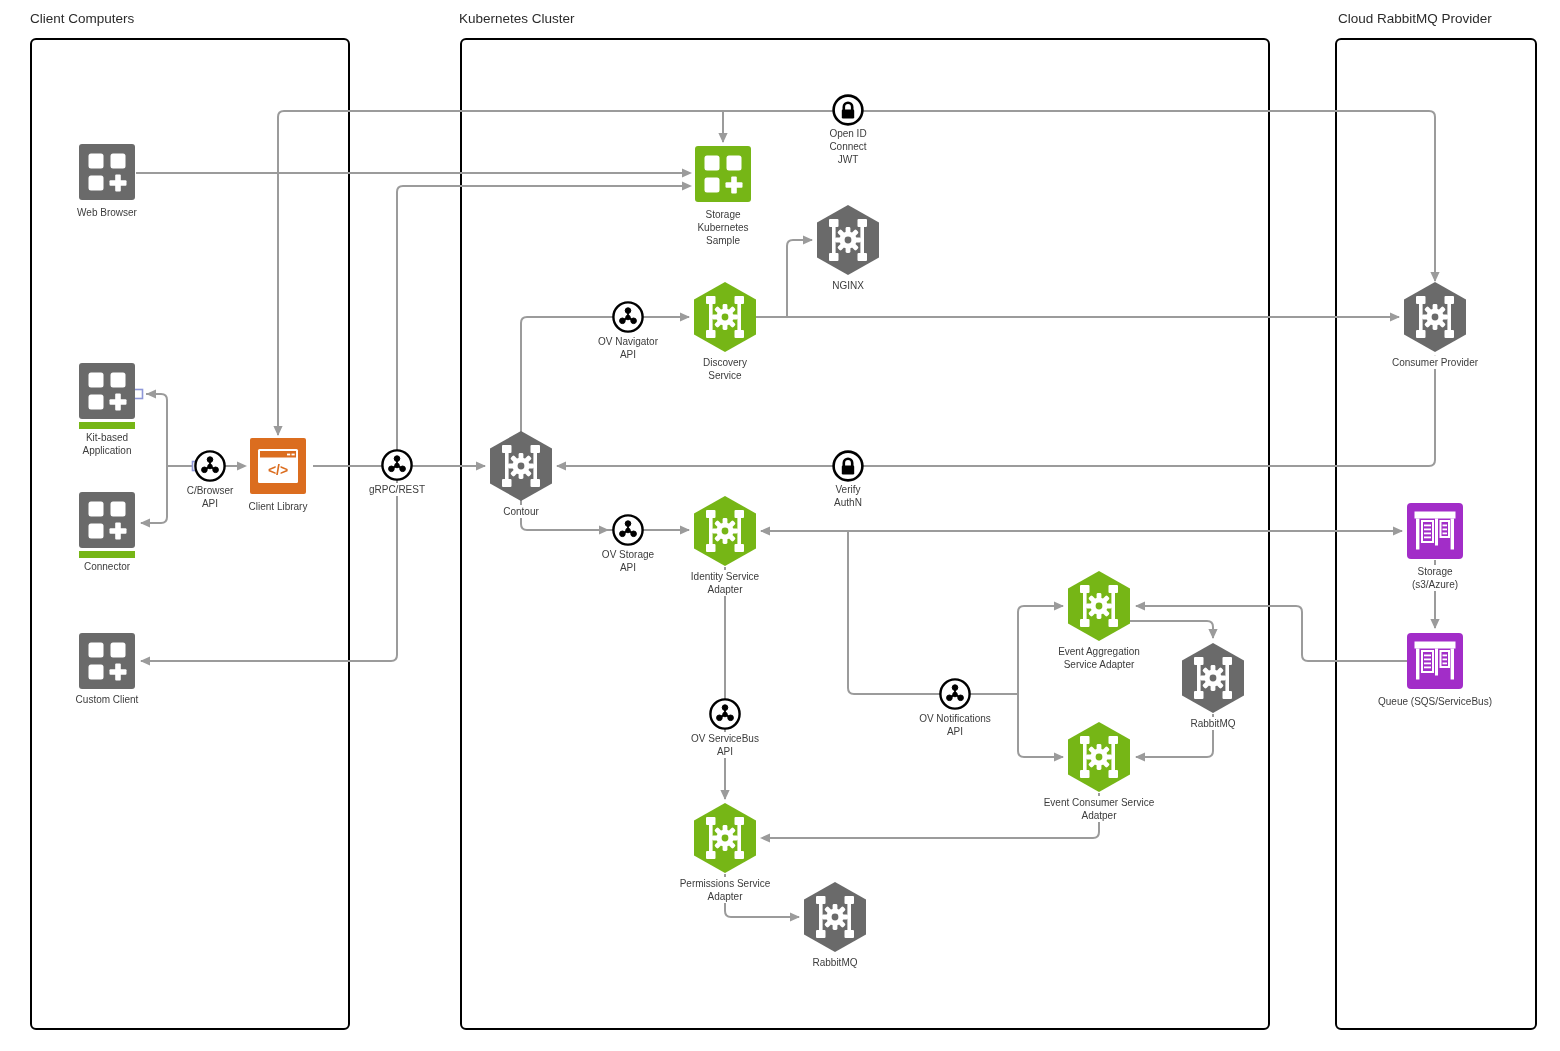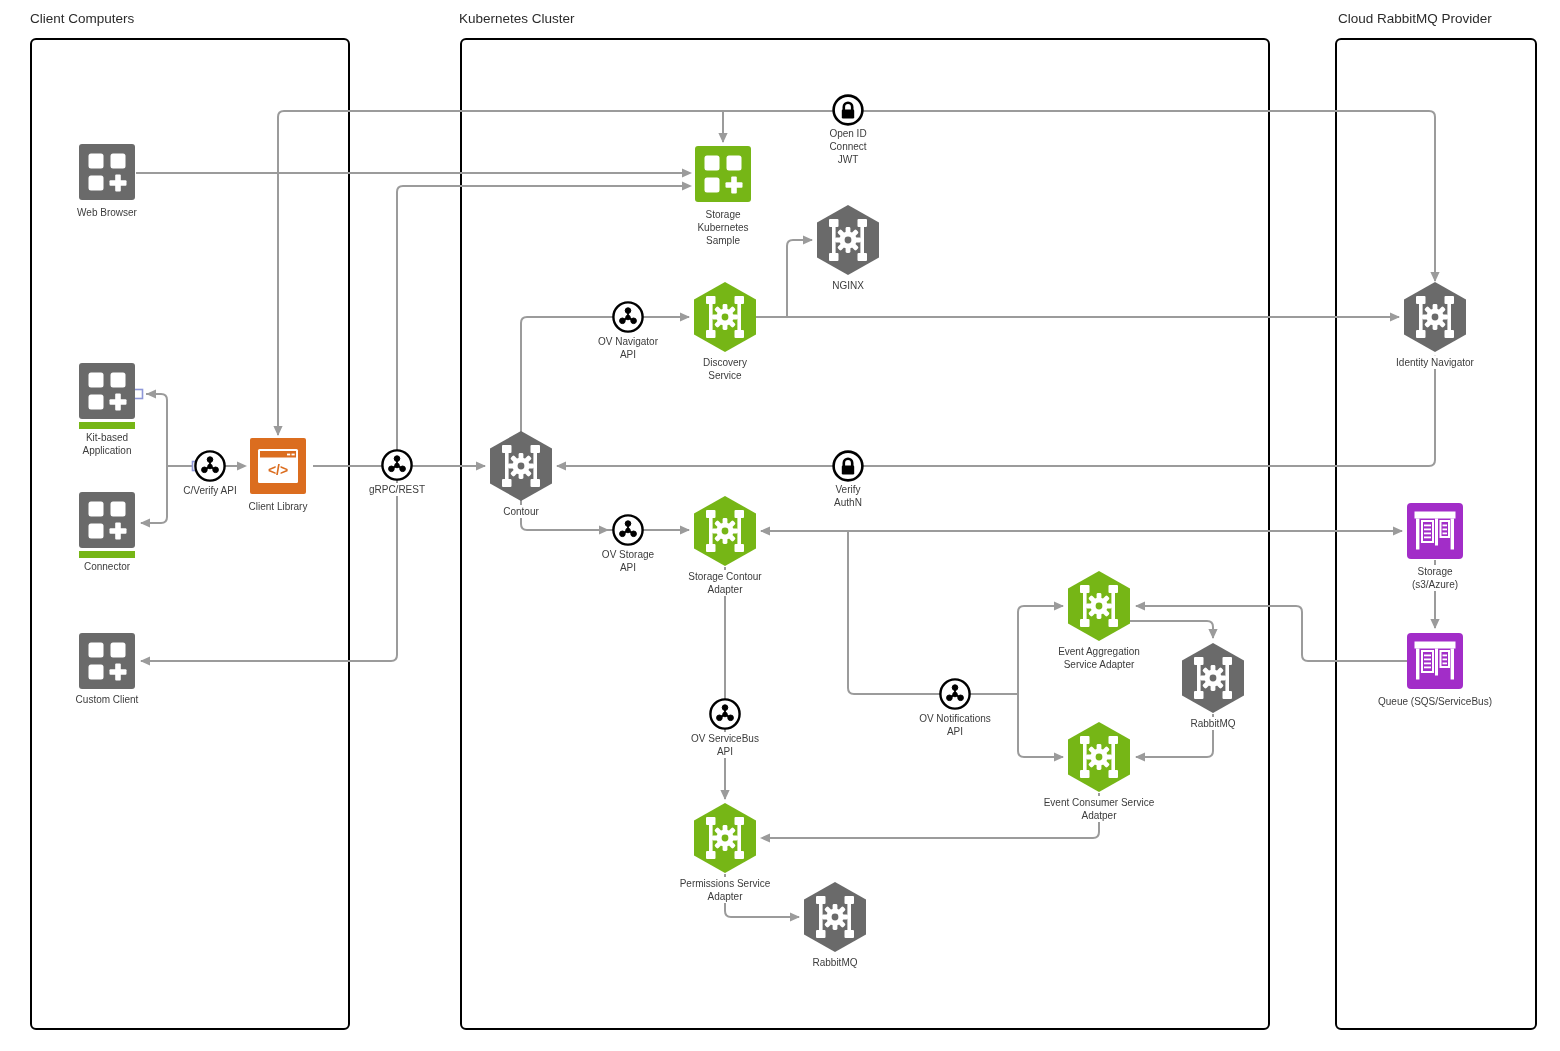--- a/index.html
+++ b/index.html
@@ -197,21 +197,21 @@
         <rect width="56" height="56" rx="3" fill="currentColor"></rect>
         <use href="#g-appgrid"></use>
       </svg>
     <div class="nlabel">Custom Client</div>
   </div>
 
   <div class="node" style="left:210px;top:449px;--lt:35px;--lw:62px">
     <svg class="icon" width="34" height="34" viewBox="0 0 34 34">
         <use href="#g-api"></use>
       </svg>
-    <div class="nlabel">C/Verify API</div>
+    <div class="nlabel">C/Browser API</div>
   </div>
 
   <div class="node" style="left:278px;top:438px;--lt:62px;--lw:90px">
     <svg class="icon code-orange" width="56" height="56" viewBox="0 0 56 56">
       <rect width="56" height="56" rx="2" fill="currentColor"></rect>
       <rect x="8" y="11" width="40" height="34" rx="1.5" fill="#fff"></rect>
       <rect x="10" y="13" width="36" height="6.5" fill="currentColor"></rect>
       <rect x="37" y="15.6" width="3.2" height="1.8" fill="#fff"></rect>
       <rect x="41.5" y="15.6" width="3.2" height="1.8" fill="#fff"></rect>
       <text x="28" y="37" text-anchor="middle" font-size="14" font-weight="bold" fill="currentColor" font-family="Liberation Sans, sans-serif">&lt;/&gt;</text>
@@ -284,21 +284,21 @@
         <use href="#g-api"></use>
       </svg>
     <div class="nlabel">OV Storage API</div>
   </div>
 
   <div class="node" style="left:725px;top:496px;--lt:74px;--lw:100px">
     <svg class="icon hex-green" width="62" height="70" viewBox="0 0 62 70">
         <polygon points="31,0 62,17.5 62,52.5 31,70 0,52.5 0,17.5" fill="currentColor"></polygon>
         <use href="#g-hexglyph"></use>
       </svg>
-    <div class="nlabel">Storage Contour Adapter</div>
+    <div class="nlabel">Identity Service Adapter</div>
   </div>
 
   <div class="node" style="left:725px;top:697px;--lt:35px;--lw:80px">
     <svg class="icon" width="34" height="34" viewBox="0 0 34 34">
         <use href="#g-api"></use>
       </svg>
     <div class="nlabel">OV ServiceBus API</div>
   </div>
 
   <div class="node" style="left:725px;top:803px;--lt:74px;--lw:104px">
@@ -346,21 +346,21 @@
         <use href="#g-hexglyph"></use>
       </svg>
     <div class="nlabel">Event Consumer Service Adatper</div>
   </div>
 
   <div class="node" style="left:1435px;top:282px;--lt:74px;--lw:110px">
     <svg class="icon hex-gray" width="62" height="70" viewBox="0 0 62 70">
         <polygon points="31,0 62,17.5 62,52.5 31,70 0,52.5 0,17.5" fill="currentColor"></polygon>
         <use href="#g-hexglyph"></use>
       </svg>
-    <div class="nlabel">Identity Navigator</div>
+    <div class="nlabel">Consumer Provider</div>
   </div>
 
   <div class="node" style="left:1435px;top:503px;--lt:62px;--lw:80px">
     <svg class="icon store-purple" width="56" height="56" viewBox="0 0 56 56">
         <rect width="56" height="56" rx="4" fill="currentColor"></rect>
         <use href="#g-store"></use>
       </svg>
     <div class="nlabel">Storage (s3/Azure)</div>
   </div>
 

